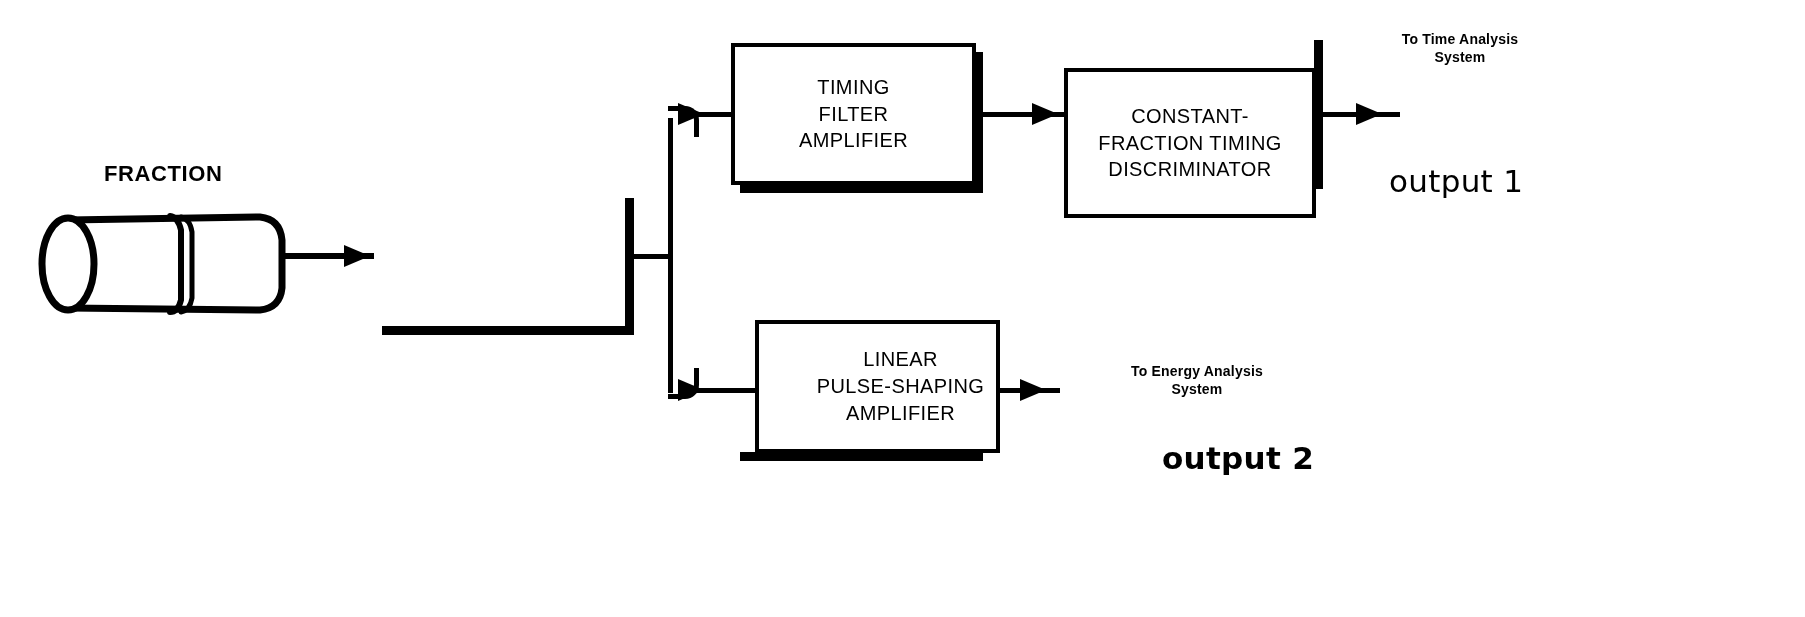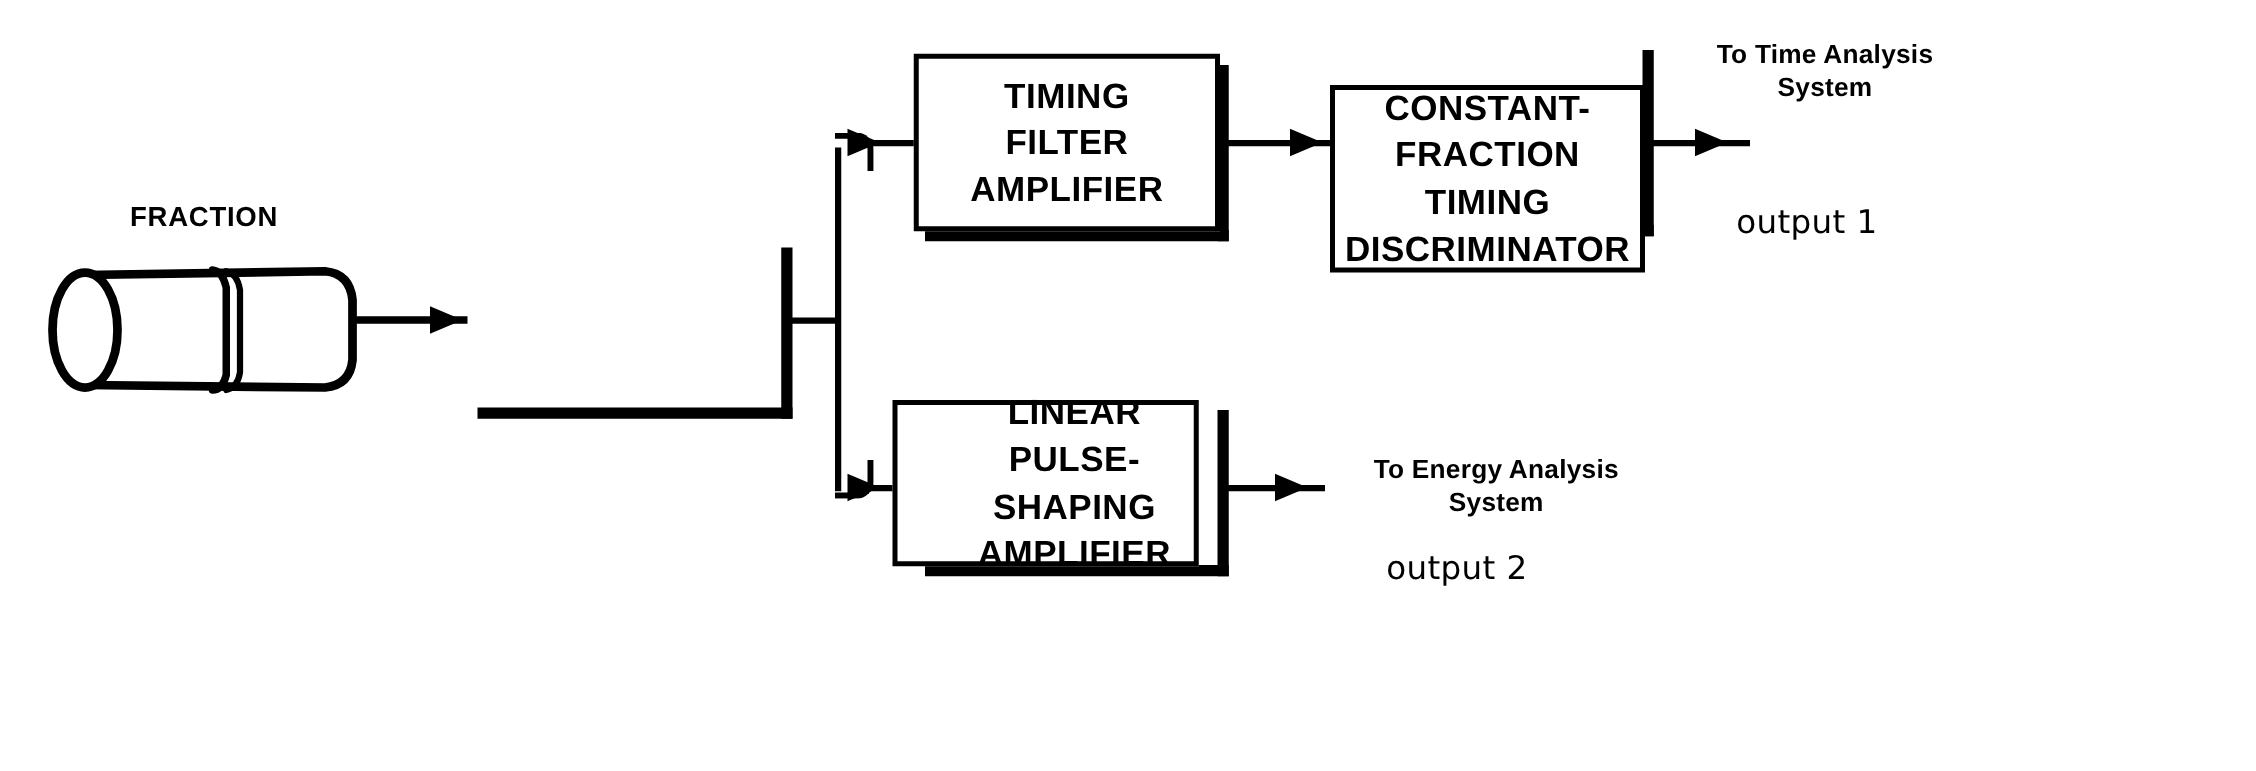--- a/index.html
+++ b/index.html
@@ -23,26 +23,26 @@
     box-sizing:border-box;
     background:#ffffff;
     border:4px solid #000000;
     display:flex;
     align-items:center;
     justify-content:center;
     text-align:center;
     z-index:5;
   }
   .block .blk-label{
-    font-weight:bold;
+    font-weight:normal;
     letter-spacing:0.4px;
     line-height:1.34;
     text-transform:uppercase;
     white-space:pre-line;
-    font-size:28px;
+    font-size:20px;
   }
   
   .shadow-b{position:absolute;background:#000000;z-index:4;}
   .shadow-r{position:absolute;background:#000000;z-index:4;}
 
   
   .line{position:absolute;background:#000000;z-index:3;}
 
   
   .arrow-r{
@@ -72,25 +72,25 @@
 
   
   .lbl{
     position:absolute;
     font-weight:bold;
     line-height:1.3;
     white-space:pre-line;
     z-index:7;
   }
   .lbl-detector{font-size:22px;letter-spacing:0.6px;}
-  .lbl-dest{font-size:21px;text-align:center;letter-spacing:0.2px;}
+  .lbl-dest{font-size:14px;text-align:center;letter-spacing:0.2px;}
   .lbl-output{
     position:absolute;
     font-weight:400;
-    font-size:26px;
+    font-size:31px;
     letter-spacing:0.3px;
     z-index:7;
     font-family:"DejaVu Sans","Liberation Sans",sans-serif;
   }
 
   
   #detector-svg{position:absolute;z-index:5;}
 </style>
 </head>
 <body>
@@ -149,27 +149,27 @@
   <div class="line" style="left:1318px;top:112px;width:82px;height:5px;"></div>
   <div class="arrow-r" style="left:1356px;top:103px;"></div>
 
   <div class="lbl lbl-dest" style="left:1340px;top:30px;width:240px;">To Time Analysis
 System</div>
 
   <div class="lbl-output" style="left:1389px;top:163px;">output 1</div>
 
   <div class="shadow-b" style="left:740px;top:452px;width:243px;height:9px;"></div>
   <div class="shadow-r" style="left:974px;top:328px;width:9px;height:133px;"></div>
-  <div class="block" id="block-lpsa" style="left:714px;top:320px;width:245px;height:133px;padding-left:46px;">
+  <div class="block" id="block-lpsa" style="left:755px;top:320px;width:245px;height:133px;padding-left:46px;">
     <span class="blk-label">LINEAR
 PULSE-SHAPING
 AMPLIFIER</span>
   </div>
 
   <div class="line" style="left:978px;top:388px;width:82px;height:5px;"></div>
   <div class="arrow-r" style="left:1020px;top:379px;"></div>
 
   <div class="lbl lbl-dest" style="left:1072px;top:362px;width:250px;text-align:center;">To Energy Analysis
 System</div>
 
-  <div class="lbl-output" style="left:1109px;top:440px;">output 2</div>
+  <div class="lbl-output" style="left:1162px;top:440px;font-weight:bold;">output 2</div>
 
 </div>
 
 </body></html>

